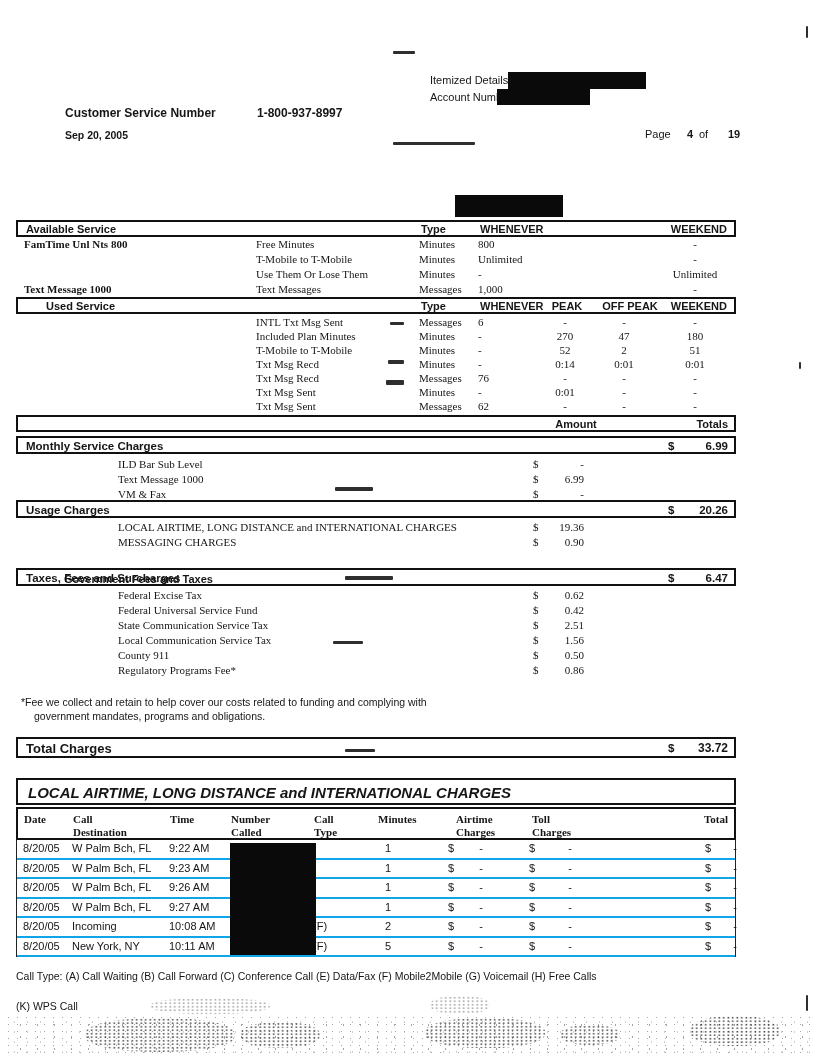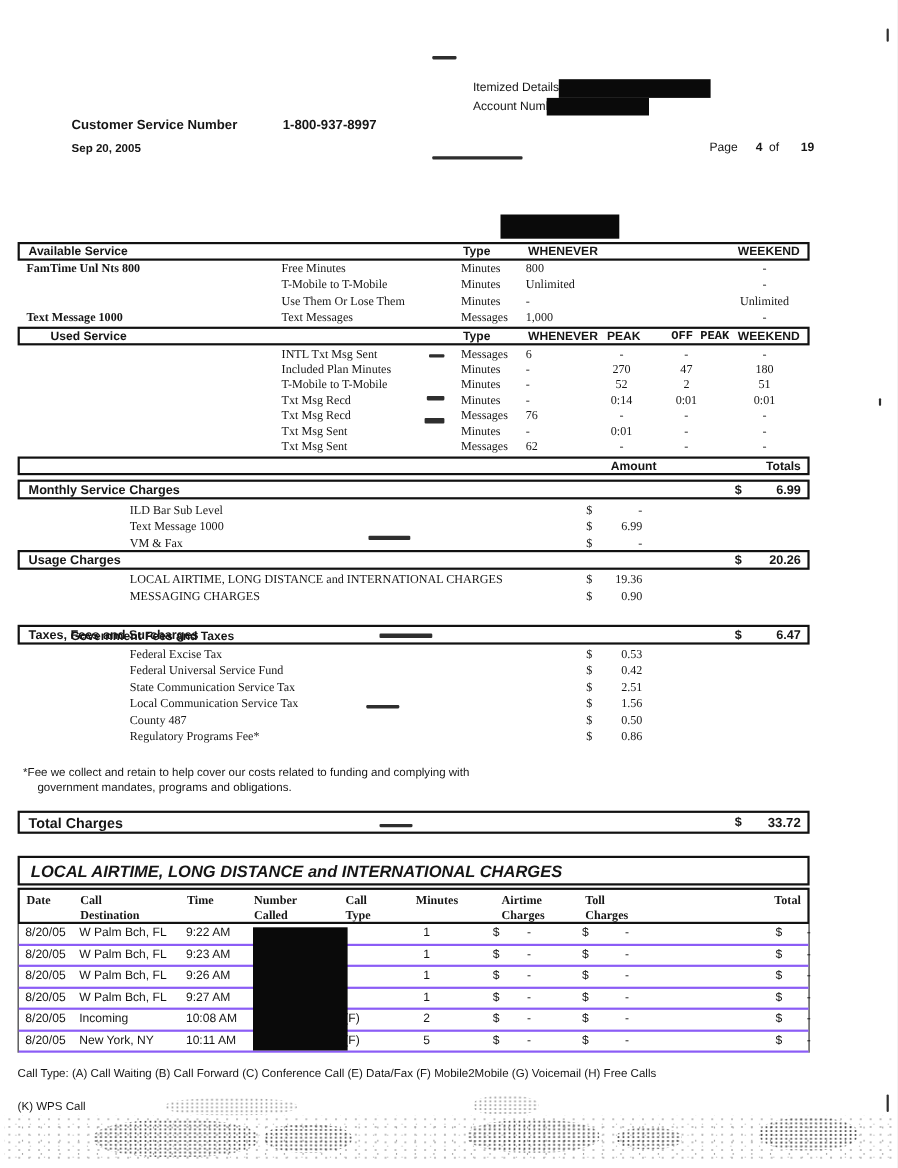--- a/index.html
+++ b/index.html
@@ -31,21 +31,21 @@
   
   .ci-label{left:102px;}
   .ci-cur{left:517px;}
   .ci-amt{left:510px;width:58px;text-align:right;}
   .b-title{left:8px;}
   .b-cur{left:650px;font-weight:bold;}
   .b-val{right:6px;font-weight:bold;}
   .b-amount{left:527px;width:62px;text-align:center;font-weight:bold;}
   
   .call-side{position:absolute;left:16px;width:720px;border-left:1.5px solid #222;border-right:1.5px solid #222;box-sizing:border-box;}
-  .call-row{position:relative;height:17.5px;line-height:17.5px;font-size:11px;border-bottom:2px solid #8b5cf6;}
+  .call-row{position:relative;height:17.5px;line-height:17.5px;font-size:11px;border-bottom:2px solid #0ea5e9;}
   .call-row .cell{position:absolute;top:0;white-space:nowrap;}
   .cr-date{left:6px;}
   .cr-dest{left:55px;}
   .cr-time{left:152px;}
   .cr-type{left:296px;}
   .cr-min{left:334px;width:40px;text-align:right;}
   .cr-acur{left:431px;}
   .cr-aval{left:452px;width:24px;text-align:center;}
   .cr-tcur{left:512px;}
   .cr-tval{left:540px;width:26px;text-align:center;}
@@ -128,21 +128,21 @@
         <span class="cell c-when">1,000</span>
         <span class="cell c-wkd">-</span>
       </div>
     </div>
 
   <div class="band" style="top:297px;height:17px;line-height:15px;font-size:11px;font-weight:bold;">
     <span class="bcell" style="left:8px;margin-left:20px;">Used Service</span>
     <span class="bcell" style="left:403px;">Type</span>
     <span class="bcell" style="left:462px;">WHENEVER</span>
     <span class="bcell" style="left:519px;width:60px;text-align:center;">PEAK</span>
-    <span class="bcell" style="left:579px;width:66px;text-align:right;font-family:Liberation Mono, monospace;">OFF PEAK</span>
+    <span class="bcell" style="left:579px;width:66px;text-align:center;">OFF PEAK</span>
     <span class="bcell h-right">WEEKEND</span>
   </div>
 
   <div class="rows" style="top:316px;">
 
       <div class="row" style="height:14px;">
         <span class="cell c-item">INTL Txt Msg Sent</span>
         <span class="cell c-type">Messages</span>
         <span class="cell c-when">6</span>
         <span class="cell c-peak">-</span>
@@ -260,21 +260,21 @@
     <span class="bcell b-title">Taxes, Fees and Surcharges</span>
     <span class="bcell b-cur">$</span>
     <span class="bcell b-val">6.47</span>
   </div>
   <span class="abs t11 bold" style="left:64px;top:573px;">Government Fees and Taxes</span>
   <div class="rows" style="top:589px;">
 
       <div class="row" style="height:15px;">
         <span class="cell ci-label">Federal Excise Tax</span>
         <span class="cell ci-cur">$</span>
-        <span class="cell ci-amt">0.53</span>
+        <span class="cell ci-amt">0.62</span>
       </div>
 
       <div class="row" style="height:15px;">
         <span class="cell ci-label">Federal Universal Service Fund</span>
         <span class="cell ci-cur">$</span>
         <span class="cell ci-amt">0.42</span>
       </div>
 
       <div class="row" style="height:15px;">
         <span class="cell ci-label">State Communication Service Tax</span>
@@ -282,21 +282,21 @@
         <span class="cell ci-amt">2.51</span>
       </div>
 
       <div class="row" style="height:15px;">
         <span class="cell ci-label">Local Communication Service Tax</span>
         <span class="cell ci-cur">$</span>
         <span class="cell ci-amt">1.56</span>
       </div>
 
       <div class="row" style="height:15px;">
-        <span class="cell ci-label">County 487</span>
+        <span class="cell ci-label">County 911</span>
         <span class="cell ci-cur">$</span>
         <span class="cell ci-amt">0.50</span>
       </div>
 
       <div class="row" style="height:15px;">
         <span class="cell ci-label">Regulatory Programs Fee*</span>
         <span class="cell ci-cur">$</span>
         <span class="cell ci-amt">0.86</span>
       </div>
     </div>

